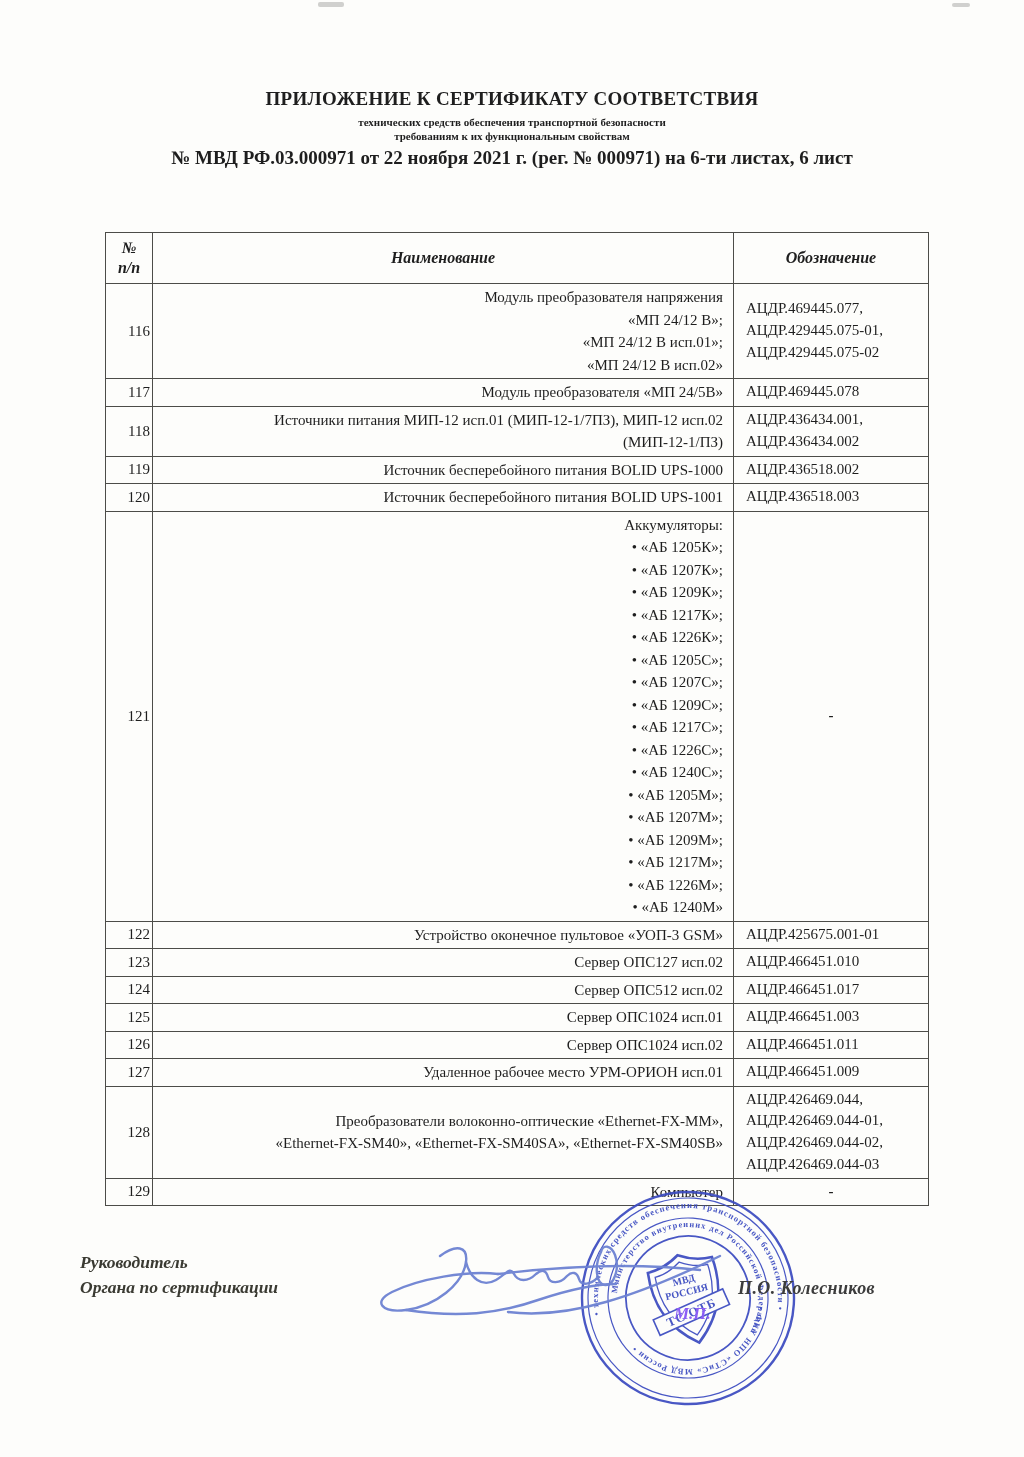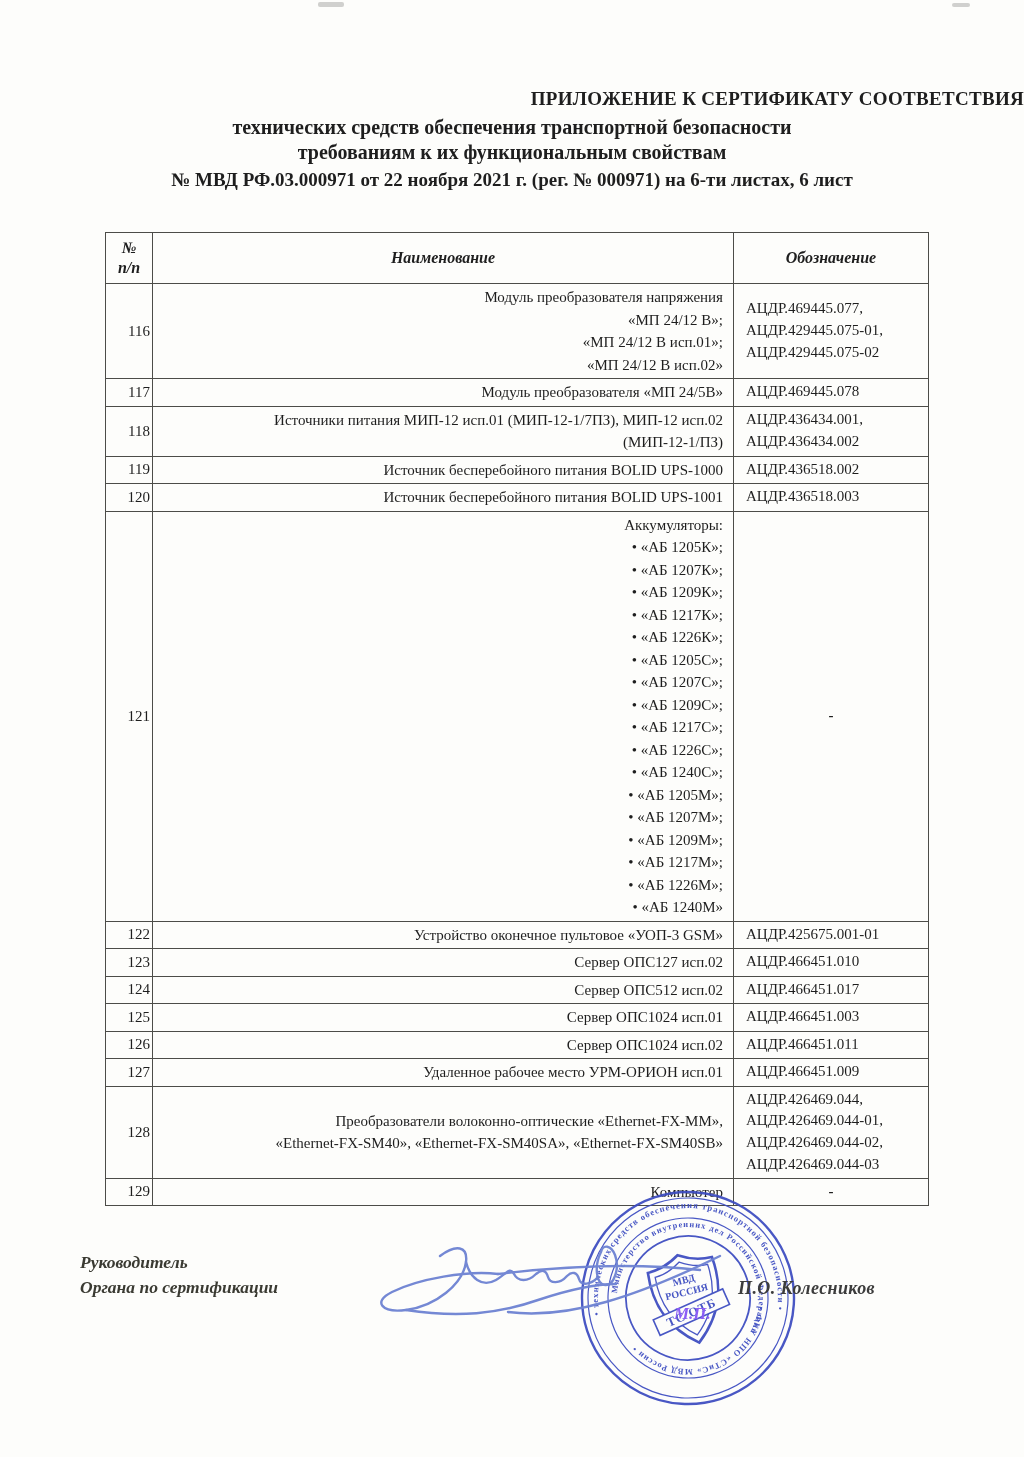--- a/index.html
+++ b/index.html
@@ -6,22 +6,22 @@
   body{
     width:1024px;height:1457px;position:relative;
     background:#fdfdfb;
     font-family:"Liberation Serif","DejaVu Serif",serif;
     color:#1e1e1e;overflow:hidden;
   }
   .scan-artifact{position:absolute;background:#9a9a96;opacity:.45;border-radius:2px;}
 
   
   .doc-header{padding-top:88px;text-align:center;}
-  .title-main{font-size:19px;font-weight:bold;letter-spacing:.3px;margin:0 0 6px 0;text-align:right;}
-  .title-sub{font-size:20px;font-weight:bold;margin:2px 0;}
+  .title-main{font-size:19px;font-weight:bold;letter-spacing:.3px;margin:0 0 6px 0;}
+  .title-sub{font-size:11px;font-weight:bold;margin:2px 0;}
   .doc-number{font-size:19px;font-weight:bold;margin-top:5px;}
 
   
   .cert-table{
     position:absolute;left:105px;top:232px;width:823px;
     border-collapse:collapse;table-layout:fixed;
     font-size:15px;
   }
   .cert-table th,.cert-table td{
     border:1.4px solid #4c4c48;

